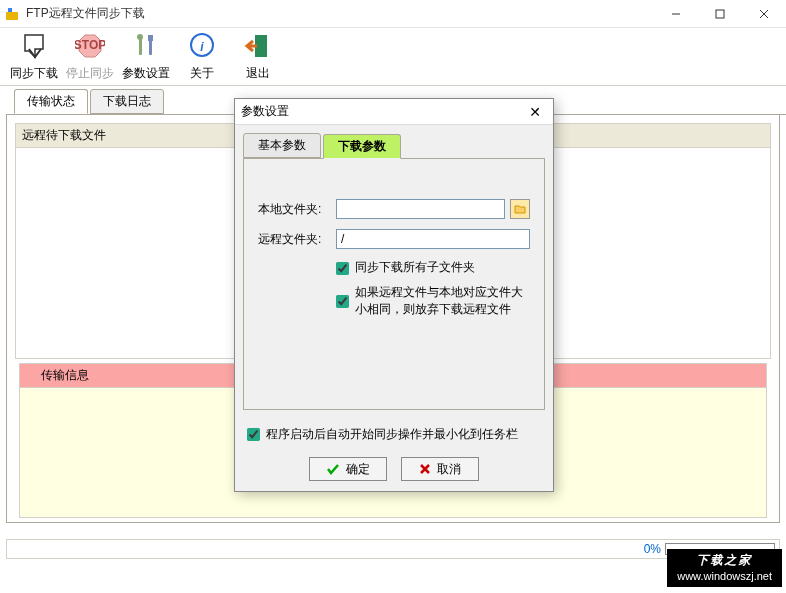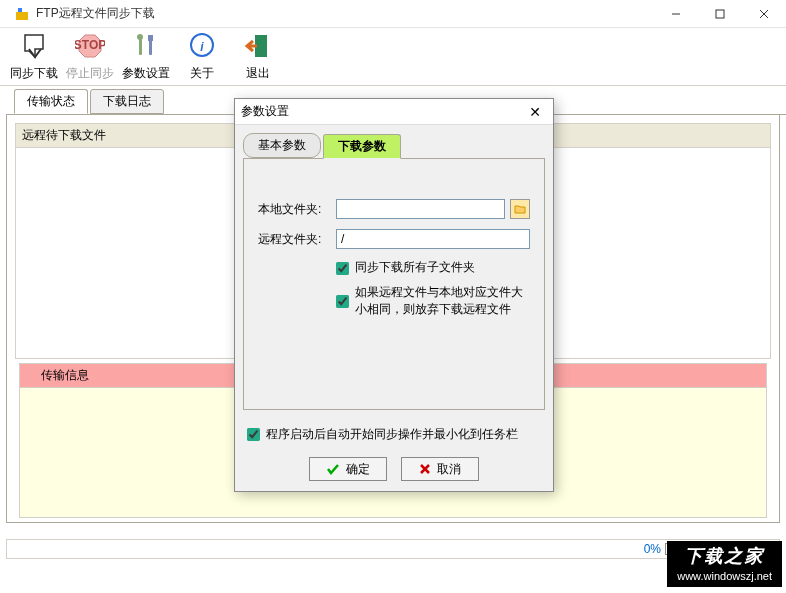--- a/index.html
+++ b/index.html
@@ -1,19 +1,19 @@
 <!DOCTYPE html>
 <html><head>
 <meta charset="utf-8">
 <style>
 * { box-sizing: border-box; margin: 0; padding: 0; font-family: "Microsoft YaHei", "SimSun", sans-serif; font-size: 12px; }
 body { background: #fff; width: 786px; height: 593px; overflow: hidden; position: relative; }
 
 
-.titlebar { height: 28px; background: #fff; border-bottom: 1px solid #e5e5e5; display: flex; align-items: center; padding-left: 14px; }
+.titlebar { height: 28px; background: #fff; border-bottom: 1px solid #e5e5e5; display: flex; align-items: center; padding-left: 4px; }
 .titlebar .app-icon { width: 16px; height: 16px; margin-right: 6px; display:flex; align-items:center; justify-content:center; }
 .titlebar .title { flex: 1; color: #333; }
 .titlebar .win-btn { width: 44px; height: 28px; display: flex; align-items: center; justify-content: center; color: #666; }
 
 
 .toolbar { height: 58px; display: flex; border-bottom: 1px solid #d4d0c8; padding: 2px 6px; gap: 0; }
 .tool-btn { width: 56px; display: flex; flex-direction: column; align-items: center; justify-content: center; gap: 2px; }
 .tool-btn .ico { height: 32px; display: flex; align-items: flex-start; justify-content: center; }
 .tool-btn .lbl { color: #000; }
 .tool-btn.disabled .lbl { color: #999; }
@@ -35,32 +35,32 @@
 .transfer-group-title { background:#fca5a5; border:1px solid #d4d0c8; padding:3px 21px; }
 .transfer-body { height: 130px; background: #ffffe1; border:1px solid #d4d0c8; border-top:none; }
 
 .status-bar { position: absolute; bottom: 34px; left: 6px; right: 6px; height: 20px; border:1px solid #d4d0c8; display:flex; align-items:center; padding: 0 4px; font-size:11px; background:#fff; }
 .progress-segment { display:flex; align-items:center; gap:4px; margin-left:auto;}
 .pct { color:#0066cc; }
 .mini-bar { width: 110px; height:12px; border:1px solid #888; background:#fff; }
 
 
 .watermark { position: absolute; right: 4px; bottom: 6px; background: #000; color: #fff; padding: 4px 10px; text-align: center; line-height: 1.3; }
-.watermark .wm-big { font-size: 18px; font-weight: bold; font-style: italic; letter-spacing:2px; }
+.watermark .wm-big { font-size: 12px; font-weight: bold; font-style: italic; letter-spacing:2px; }
 .watermark .wm-url { font-size: 11px; }
 
 
 .dialog { position: absolute; left: 234px; top: 98px; width: 320px; height: 394px; background: #f0f0f0; border: 1px solid #888; box-shadow: 3px 3px 12px rgba(0,0,0,0.25); display:flex; flex-direction:column; }
 .dlg-title { height: 26px; display: flex; align-items: center; padding: 0 6px; background:#fff; border-bottom:1px solid #ddd; }
 .dlg-title span { flex: 1; }
 .dlg-close { width: 24px; text-align: center; font-size:14px; }
 .dlg-tabs { display:flex; margin: 8px 8px 0 8px; border-bottom:1px solid #aca899; }
 .dlg-tab { padding: 3px 14px; border:1px solid #aca899; border-top-left-radius:3px; border-top-right-radius:3px; margin-right:2px; background:#f0f0f0; }
 .dlg-tab.active { background:#bef264; border-bottom:1px solid #f0f0f0; font-weight:bold; position:relative; top:1px; }
-.dlg-tab:not(.active){ background:#e8e8e8;border-radius:10px; }
+.dlg-tab:not(.active){ background:#e8e8e8; }
 .dlg-body { flex:1; border:1px solid #aca899; margin:0 8px 8px 8px; padding: 40px 14px 10px 14px; background:#f0f0f0; border-top:none; }
 .form-row { display:flex; align-items:center; gap:6px; margin-bottom:10px; }
 .form-row label { width: 72px; text-align:left; }
 .form-row input[type=text] { flex:1; height:20px; border:1px solid #7a98af; padding:0 4px; background:#fff; }
 .folder-btn { width:20px; height:20px; border:1px solid #999; background:#ffe9a8; display:flex; align-items:center; justify-content:center; margin-left:-1px;}
 .chk-row { display:flex; gap:6px; margin: 4px 0 8px 78px; }
 .chk-row input { accent-color: #2a8; margin-top:2px;}
 .chk-row span { max-width: 190px; line-height:1.4; }
 .auto-start { display:flex; gap:6px; margin: 8px 12px; align-items:flex-start; }
 .auto-start input { accent-color:#2a8; margin-top:2px;}

